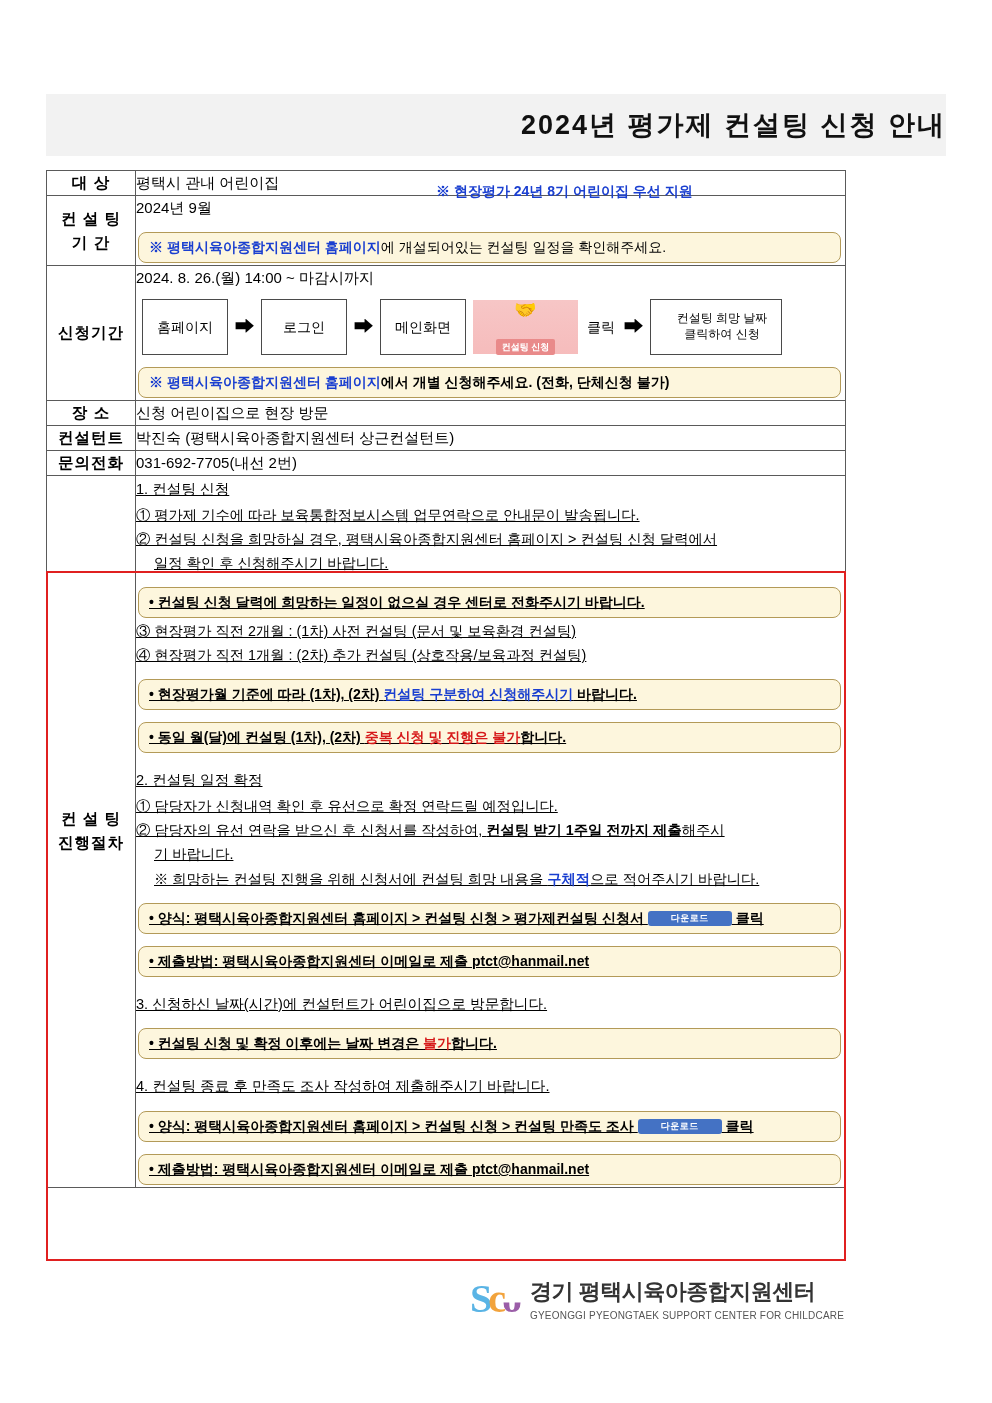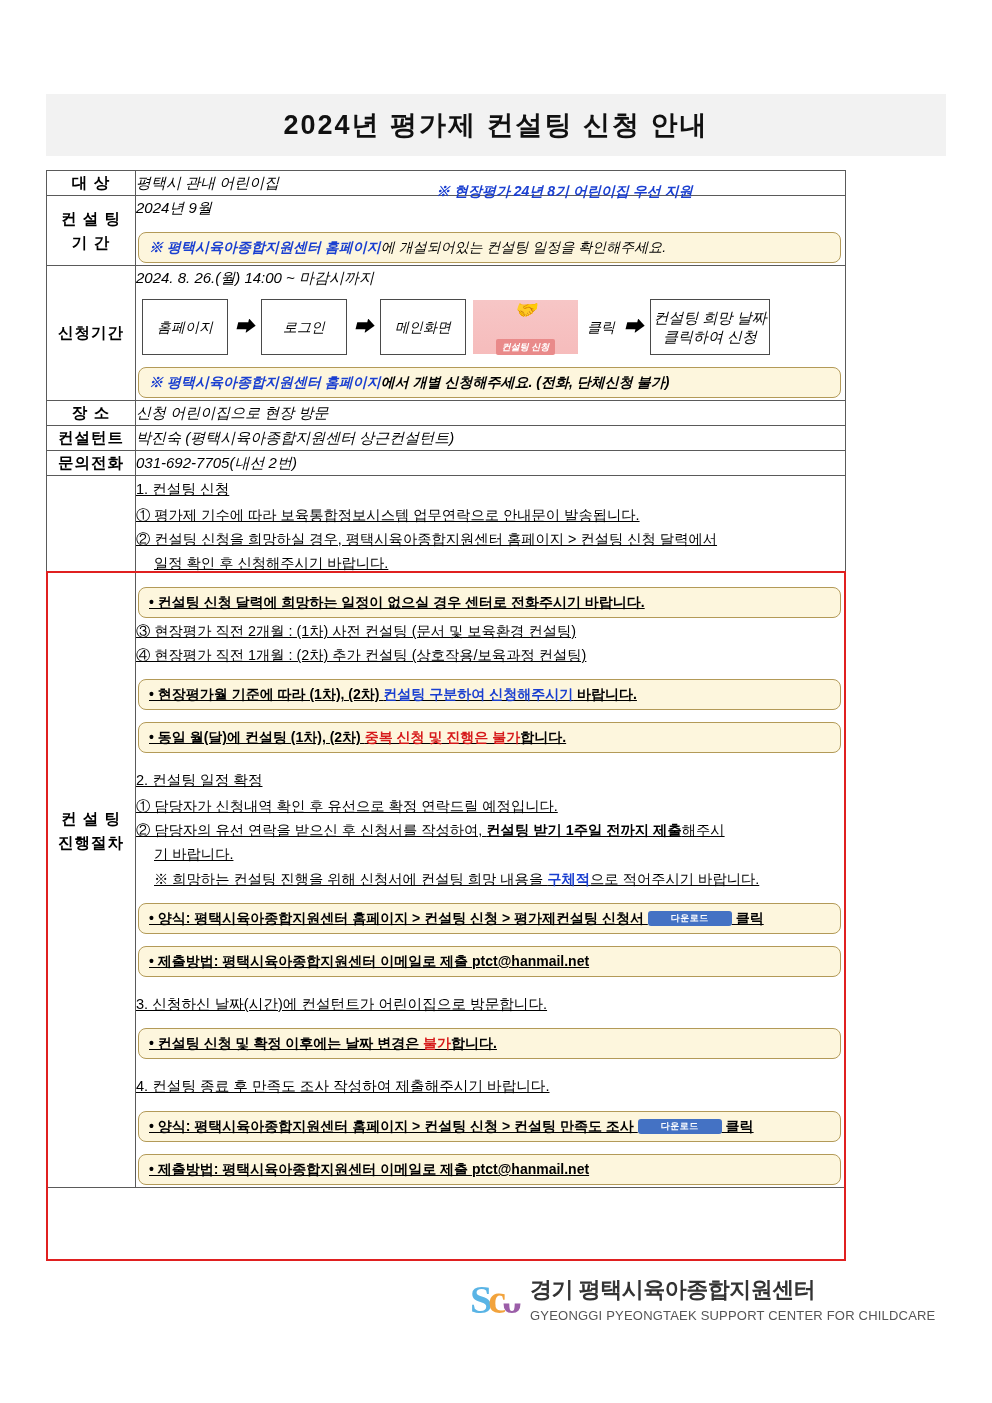--- a/index.html
+++ b/index.html
@@ -24,21 +24,21 @@
   
   .title-bar {
     position: absolute;
     left: 46px;
     top: 94px;
     width: 900px;
     height: 62px;
     background: #f2f2f2;
     display: flex;
     align-items: center;
-    justify-content: center;
+    justify-content: flex-end;
   }
   .title-bar .title-text {
     font-size: 27px;
     font-weight: bold;
     letter-spacing: 2px;
     color: #111;
   }
 
   
   .main-table {
@@ -60,21 +60,20 @@
     font-size: 15.5px;
     font-weight: bold;
     padding: 7px 2px;
     letter-spacing: 1px;
     line-height: 1.5;
   }
   .value-cell {
     padding: 8px 10px;
     font-size: 15px;
     line-height: 1.6;
-    font-style: italic;
   }
   .row-target .value-cell {
     position: relative;
     height: 22px;
   }
   .target-note {
     color: #1a3fd0;
     font-weight: bold;
     font-size: 14px;
     position: absolute;
@@ -123,21 +122,22 @@
     display: flex;
     align-items: center;
     justify-content: center;
     font-size: 14px;
     text-align: center;
     line-height: 1.3;
     background: #fff;
   }
   .flow-box.wide {
     width: 118px;
-    font-size: 15px;
+    font-size: 12px;
+    padding-left: 12px;
   }
   .flow-arrow {
     font-size: 19px;
     font-weight: bold;
   }
   .flow-banner {
     width: 105px;
     height: 54px;
     background: linear-gradient(180deg,#f7c6c6 0%, #f6bcbc 100%);
     display: flex;
@@ -236,21 +236,21 @@
   .logo-mark .c1 { color: #f2a33c; }
   .logo-mark .c2 { color: #5ab4e5; }
   .logo-mark .c3 { color: #9b5ea8; }
   .logo-text-main {
     font-size: 22px;
     font-weight: bold;
     color: #333;
     letter-spacing: -0.5px;
   }
   .logo-text-sub {
-    font-size: 13px;
+    font-size: 10px;
     color: #555;
     letter-spacing: 0.2px;
     margin-top: 3px;
   }
 </style>
 </head>
 <body>
 
 <div class="page">
 

